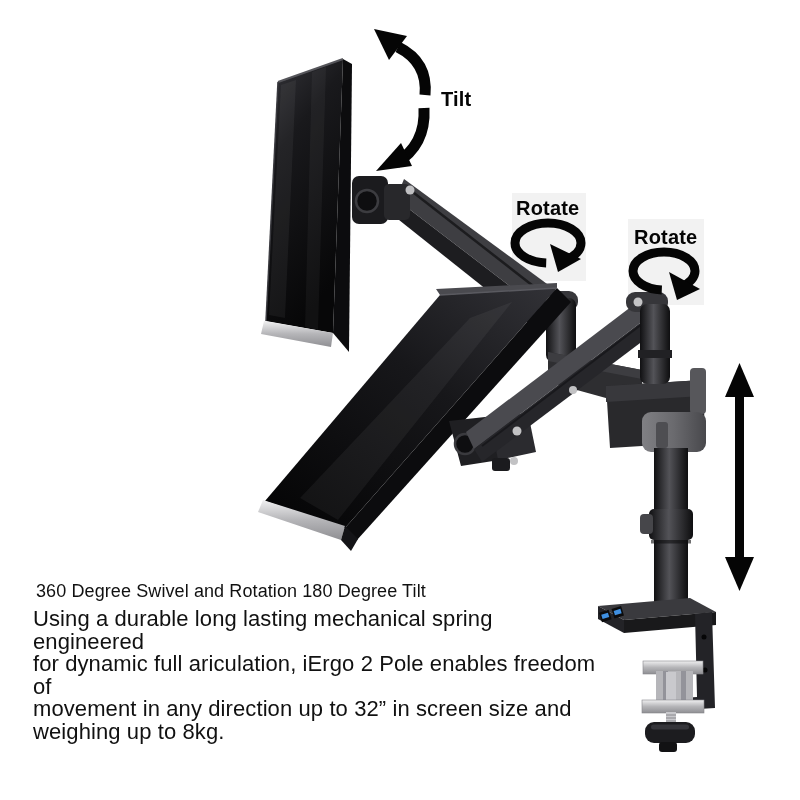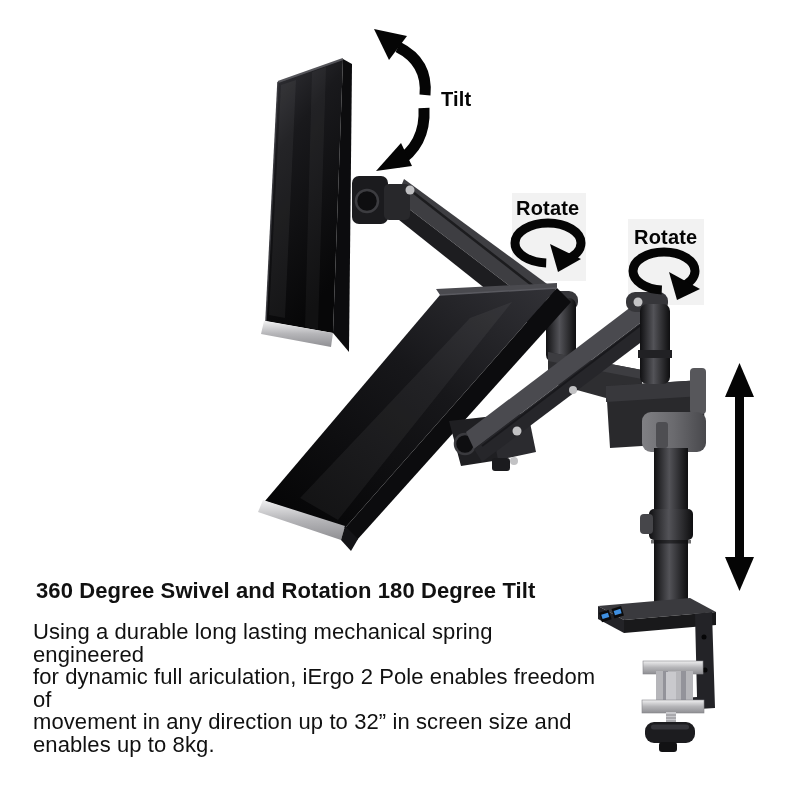--- a/index.html
+++ b/index.html
@@ -7,21 +7,21 @@
     position:relative;width:800px;height:800px;background:#fff;overflow:hidden;
     font-family:"Liberation Sans",sans-serif;
     border-radius:17px;
   }
   #art{position:absolute;left:0;top:0;}
   .lbl{
     position:absolute;font-weight:bold;font-size:20px;color:#050505;
     white-space:nowrap;letter-spacing:.2px;
   }
   .desc{position:absolute;left:33px;top:579px;width:565px;color:#111;}
-  .desc-heading{font-size:22px;font-weight:bold;line-height:24px;margin:0 0 18px 3px;letter-spacing:.1px;}
+  .desc-heading{font-size:18px;font-weight:normal;line-height:24px;margin:0 0 5px 3px;letter-spacing:.1px;}
   .desc-line{font-size:22px;line-height:22.6px;letter-spacing:.1px;}
 </style>
 </head>
 <body>
 
 <div id="stage">
 
   <svg id="art" width="800" height="800" viewBox="0 0 800 800">
     <defs>
       <linearGradient id="scr1" x1="0" y1="0" x2="0.35" y2="1">
@@ -191,16 +191,16 @@
 
   <div class="lbl" style="left:441px;top:88px">Tilt</div>
   <div class="lbl" style="left:516px;top:197px">Rotate</div>
   <div class="lbl" style="left:634px;top:226px">Rotate</div>
 
   <div class="desc">
     <div class="desc-heading">360 Degree Swivel and Rotation 180 Degree Tilt</div>
     <div class="desc-line">Using a durable long lasting mechanical spring engineered</div>
     <div class="desc-line">for dynamic full ariculation, iErgo 2 Pole enables freedom of</div>
     <div class="desc-line">movement in any direction up to 32” in screen size and</div>
-    <div class="desc-line">enables up to 8kg.</div>
+    <div class="desc-line">weighing up to 8kg.</div>
   </div>
 
 </div>
 
 </body></html>

